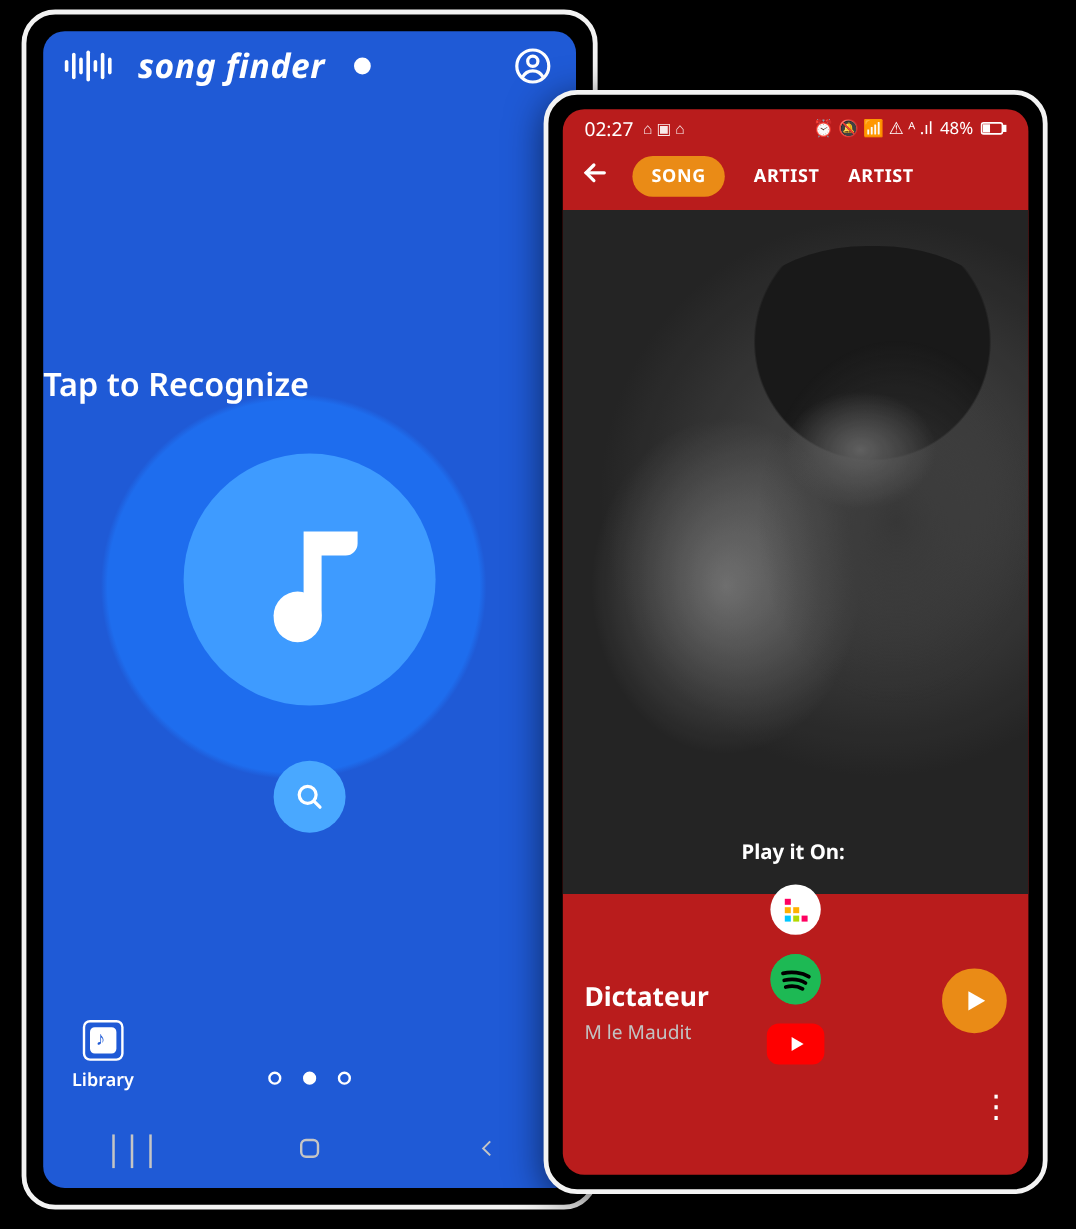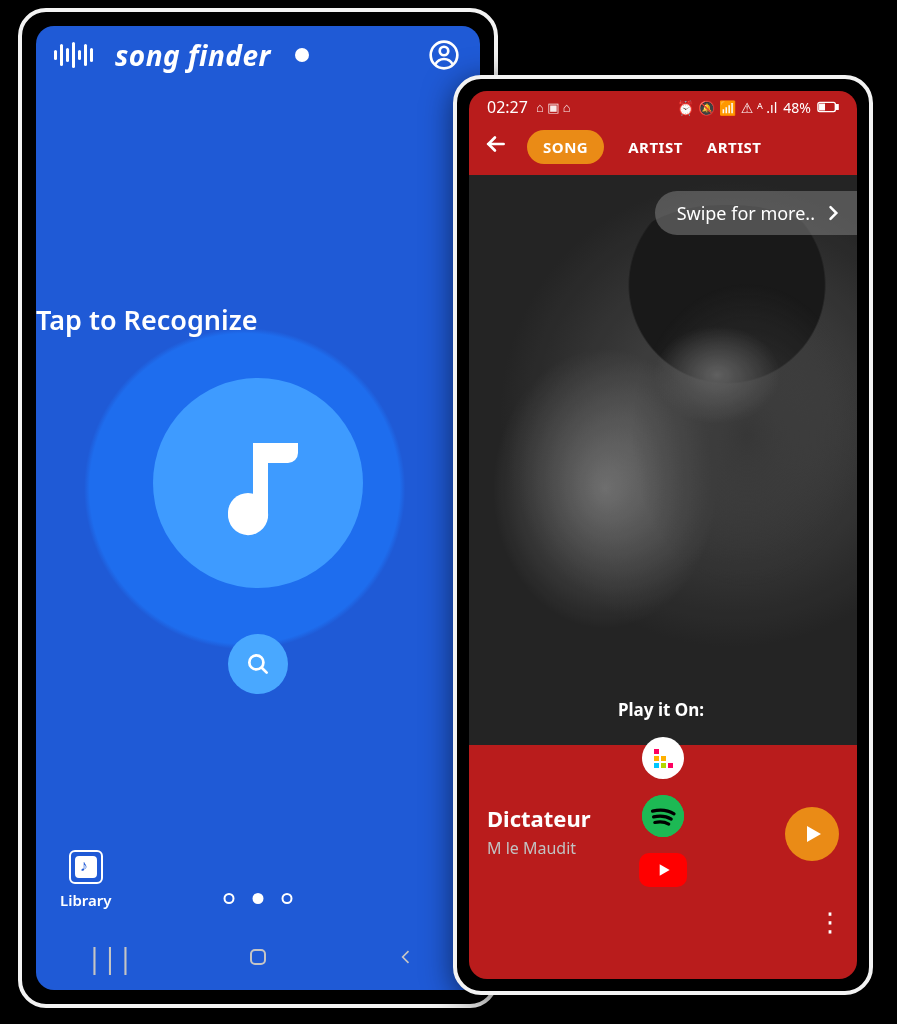--- a/index.html
+++ b/index.html
@@ -146,21 +146,21 @@
       radial-gradient(ellipse 90px 70px at 160px 140px,#5c5c5c,transparent 70%),
       radial-gradient(ellipse 160px 210px at 190px 200px,#2f2f2f,transparent 72%);
     border-radius:40% 0 0 40%/50% 0 0 50%;
   }
   .hair{
     position:absolute;right:0;top:30px;width:260px;height:200px;
     background:radial-gradient(circle at 50% 40%,#0e0e0e,#0e0e0e 55%,transparent 56%);
     border-radius:48%;
   }
   .meta{
-    position:absolute;left:18px;right:18px;bottom:108px;color:#fff;
+    position:absolute;left:18px;right:18px;bottom:96px;color:#fff;
   }
   .meta h2{margin:0;font-size:22px;font-weight:700;}
   .meta p{margin:4px 0 12px;color:#c2c2c2;font-size:16px;}
   .play-btn{
     position:absolute;right:18px;bottom:118px;width:54px;height:54px;border-radius:50%;
     background:var(--orange);display:flex;align-items:center;justify-content:center;
   }
   .bottom-row{
     position:absolute;left:18px;right:18px;bottom:40px;display:flex;align-items:center;gap:16px;color:#fff;flex-direction:column;
   }
@@ -281,26 +281,20 @@
         <span class="tab">ARTIST</span>
         <span class="tab">ARTIST</span>
       </div>
     </div>
 
     <div class="artwork">
       <div class="hair"></div>
       <div class="face"></div>
     </div>
 
-    <div class="swipe">
-      <span>Swipe for more..</span>
-      <svg width="20" height="20" viewBox="0 0 24 24" fill="none" stroke="#fff" stroke-width="3" stroke-linecap="round">
-          <path d="m9 5 7 7-7 7"></path>
-        </svg>
-    </div>
 
     <div class="meta">
       <h2>Dictateur</h2>
       <p>M le Maudit</p>
     </div>
 
     <div class="play-btn">
       <svg width="24" height="24" viewBox="0 0 24 24" fill="#fff">
           <path d="M7 4v16l14-8z"></path>
         </svg>

